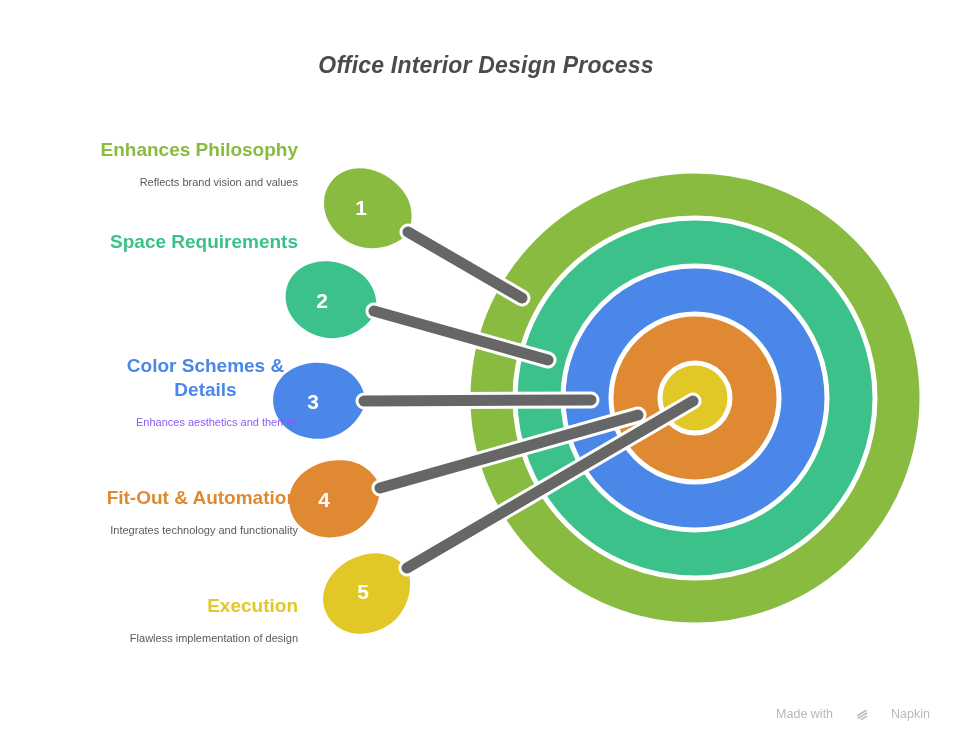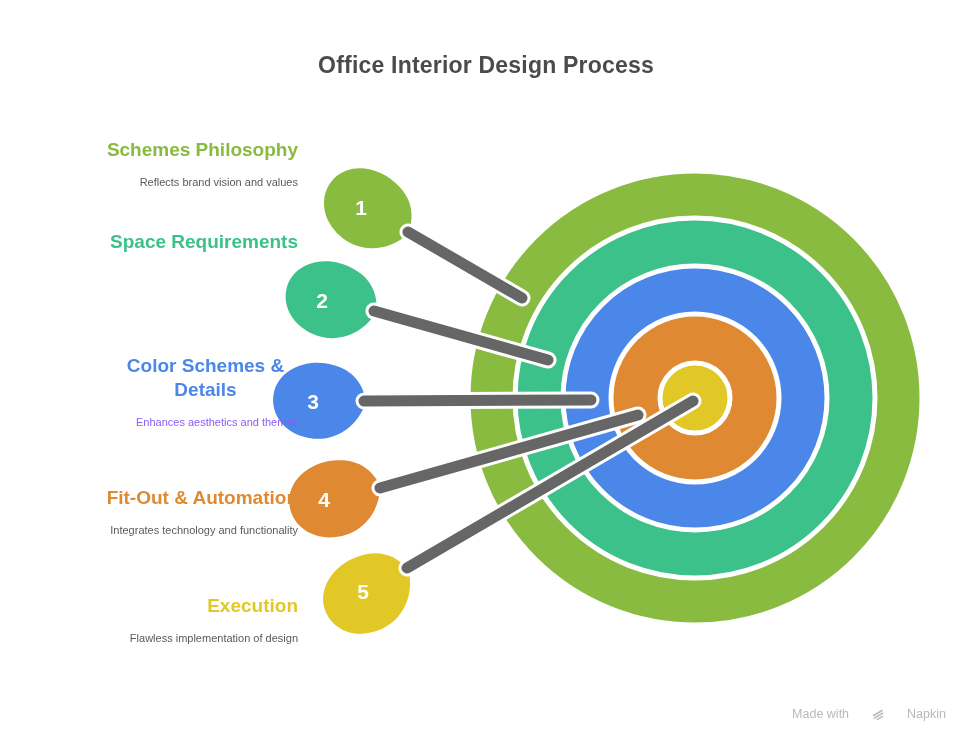--- a/index.html
+++ b/index.html
@@ -16,20 +16,21 @@
   .ring { stroke: #ffffff; stroke-width: 5; }
   .casing { stroke: #ffffff; stroke-width: 17; stroke-linecap: round; fill: none; }
   .wire { stroke-width: 11; stroke-linecap: round; fill: none; }
   .page-title {
     position: absolute;
     left: 0; right: 0; top: 52px;
     text-align: center;
     font-size: 23px;
     font-weight: 700;
     letter-spacing: 0.2px;
+    font-style: italic;
   }
   .item {
     position: absolute;
     right: 674px;
     width: 260px;
     display: flex;
     flex-direction: column;
     align-items: flex-end;
     text-align: right;
   }
@@ -52,21 +53,21 @@
   .item-3 .heading { max-width: 185px; }
   .pin-num {
     position: absolute;
     transform: translate(-50%, -50%);
     color: #ffffff;
     font-size: 21px;
     font-weight: 700;
   }
   .watermark {
     position: absolute;
-    right: 26px;
+    right: 42px;
     top: 707px;
     display: flex;
     align-items: center;
     gap: 22px;
     font-size: 12.5px;
     color: #B9B9B9;
   }
   .napkin-icon { display: inline-block; }
 </style>
 </head>
@@ -105,21 +106,21 @@
       <line class="wire" x1="380" y1="488" x2="638" y2="415" stroke="#666666"></line>
 
       <line class="casing" x1="407" y1="568" x2="693" y2="401"></line>
       <line class="wire" x1="407" y1="568" x2="693" y2="401" stroke="#666666"></line>
     </g>
   </svg>
 
   <h1 class="page-title" style="color: rgb(75, 75, 75);">Office Interior Design Process</h1>
 
   <div class="item item-1">
-    <div class="heading" style="color: rgb(136, 187, 64);">Schemes Philosophy</div>
+    <div class="heading" style="color: rgb(136, 187, 64);">Enhances Philosophy</div>
     <div class="desc" style="color: rgb(90, 90, 90);">Reflects brand vision and values</div>
   </div>
 
   <div class="item item-2">
     <div class="heading" style="color: rgb(59, 193, 137);">Space Requirements</div>
   </div>
 
   <div class="item item-3">
     <div class="heading" style="color: rgb(74, 135, 232); text-align: center;">Color Schemes &amp; Details</div>
     <div class="desc" style="color: #8b5cf6;">Enhances aesthetics and themes</div>

